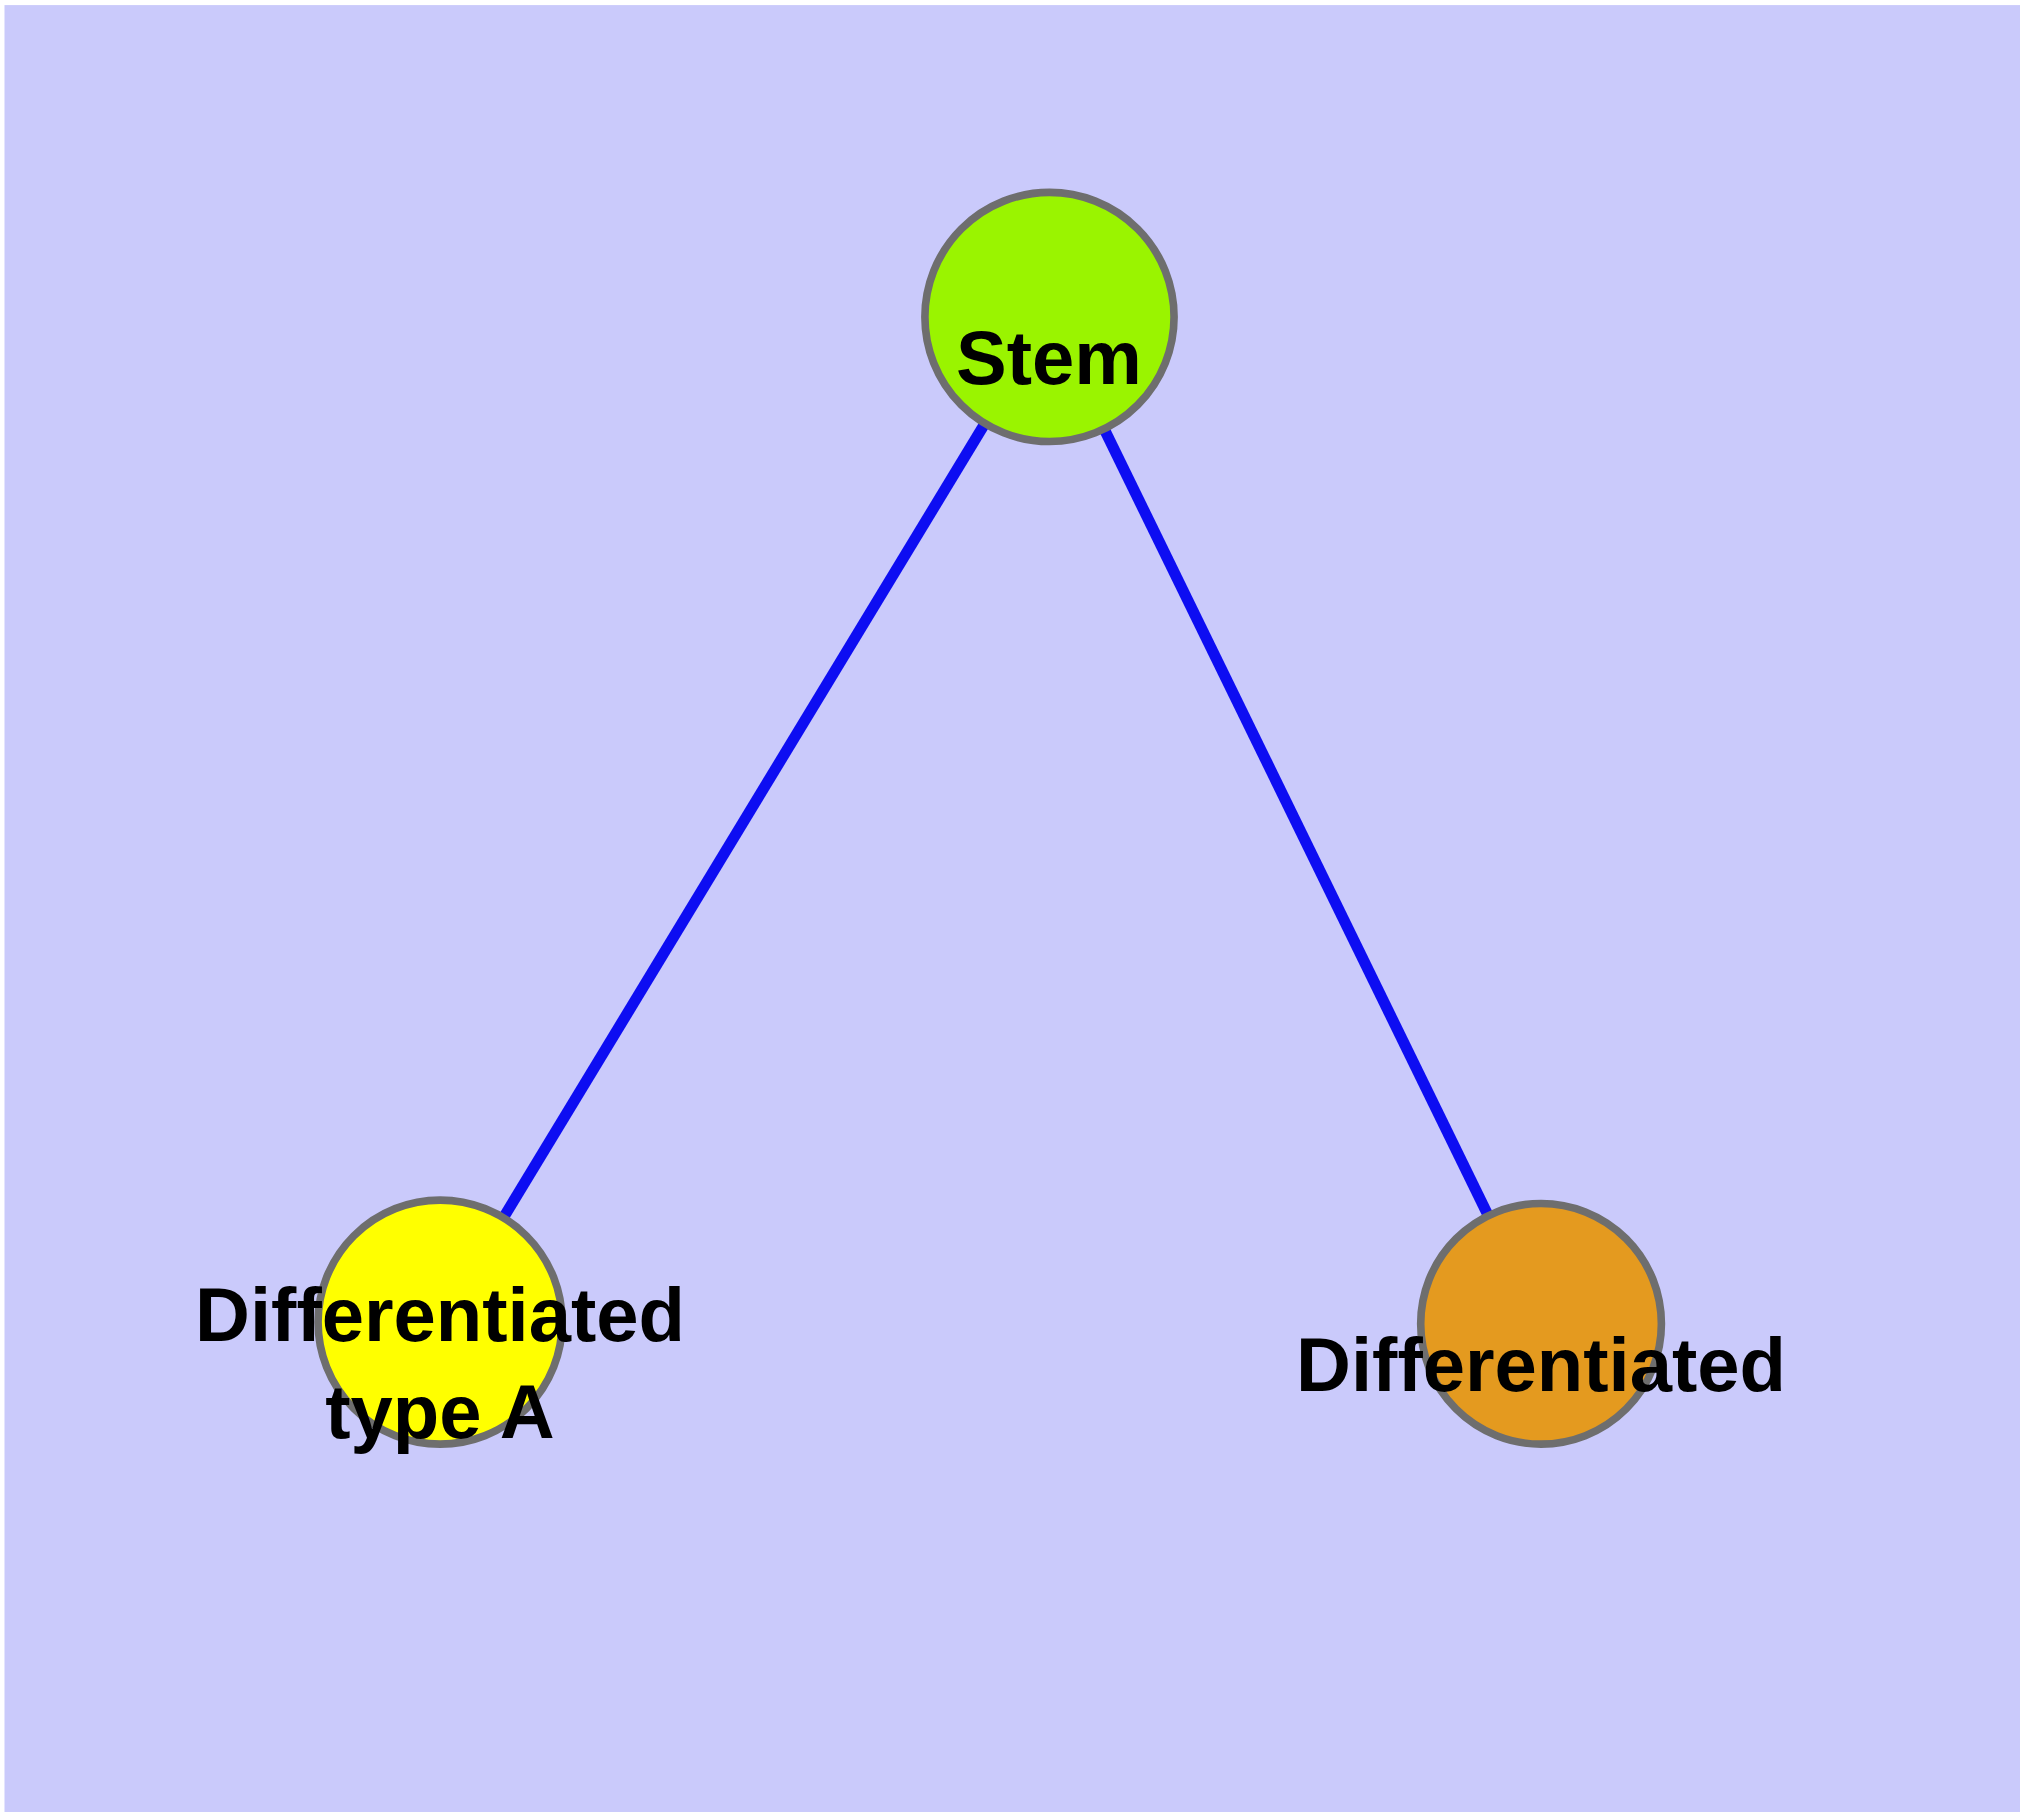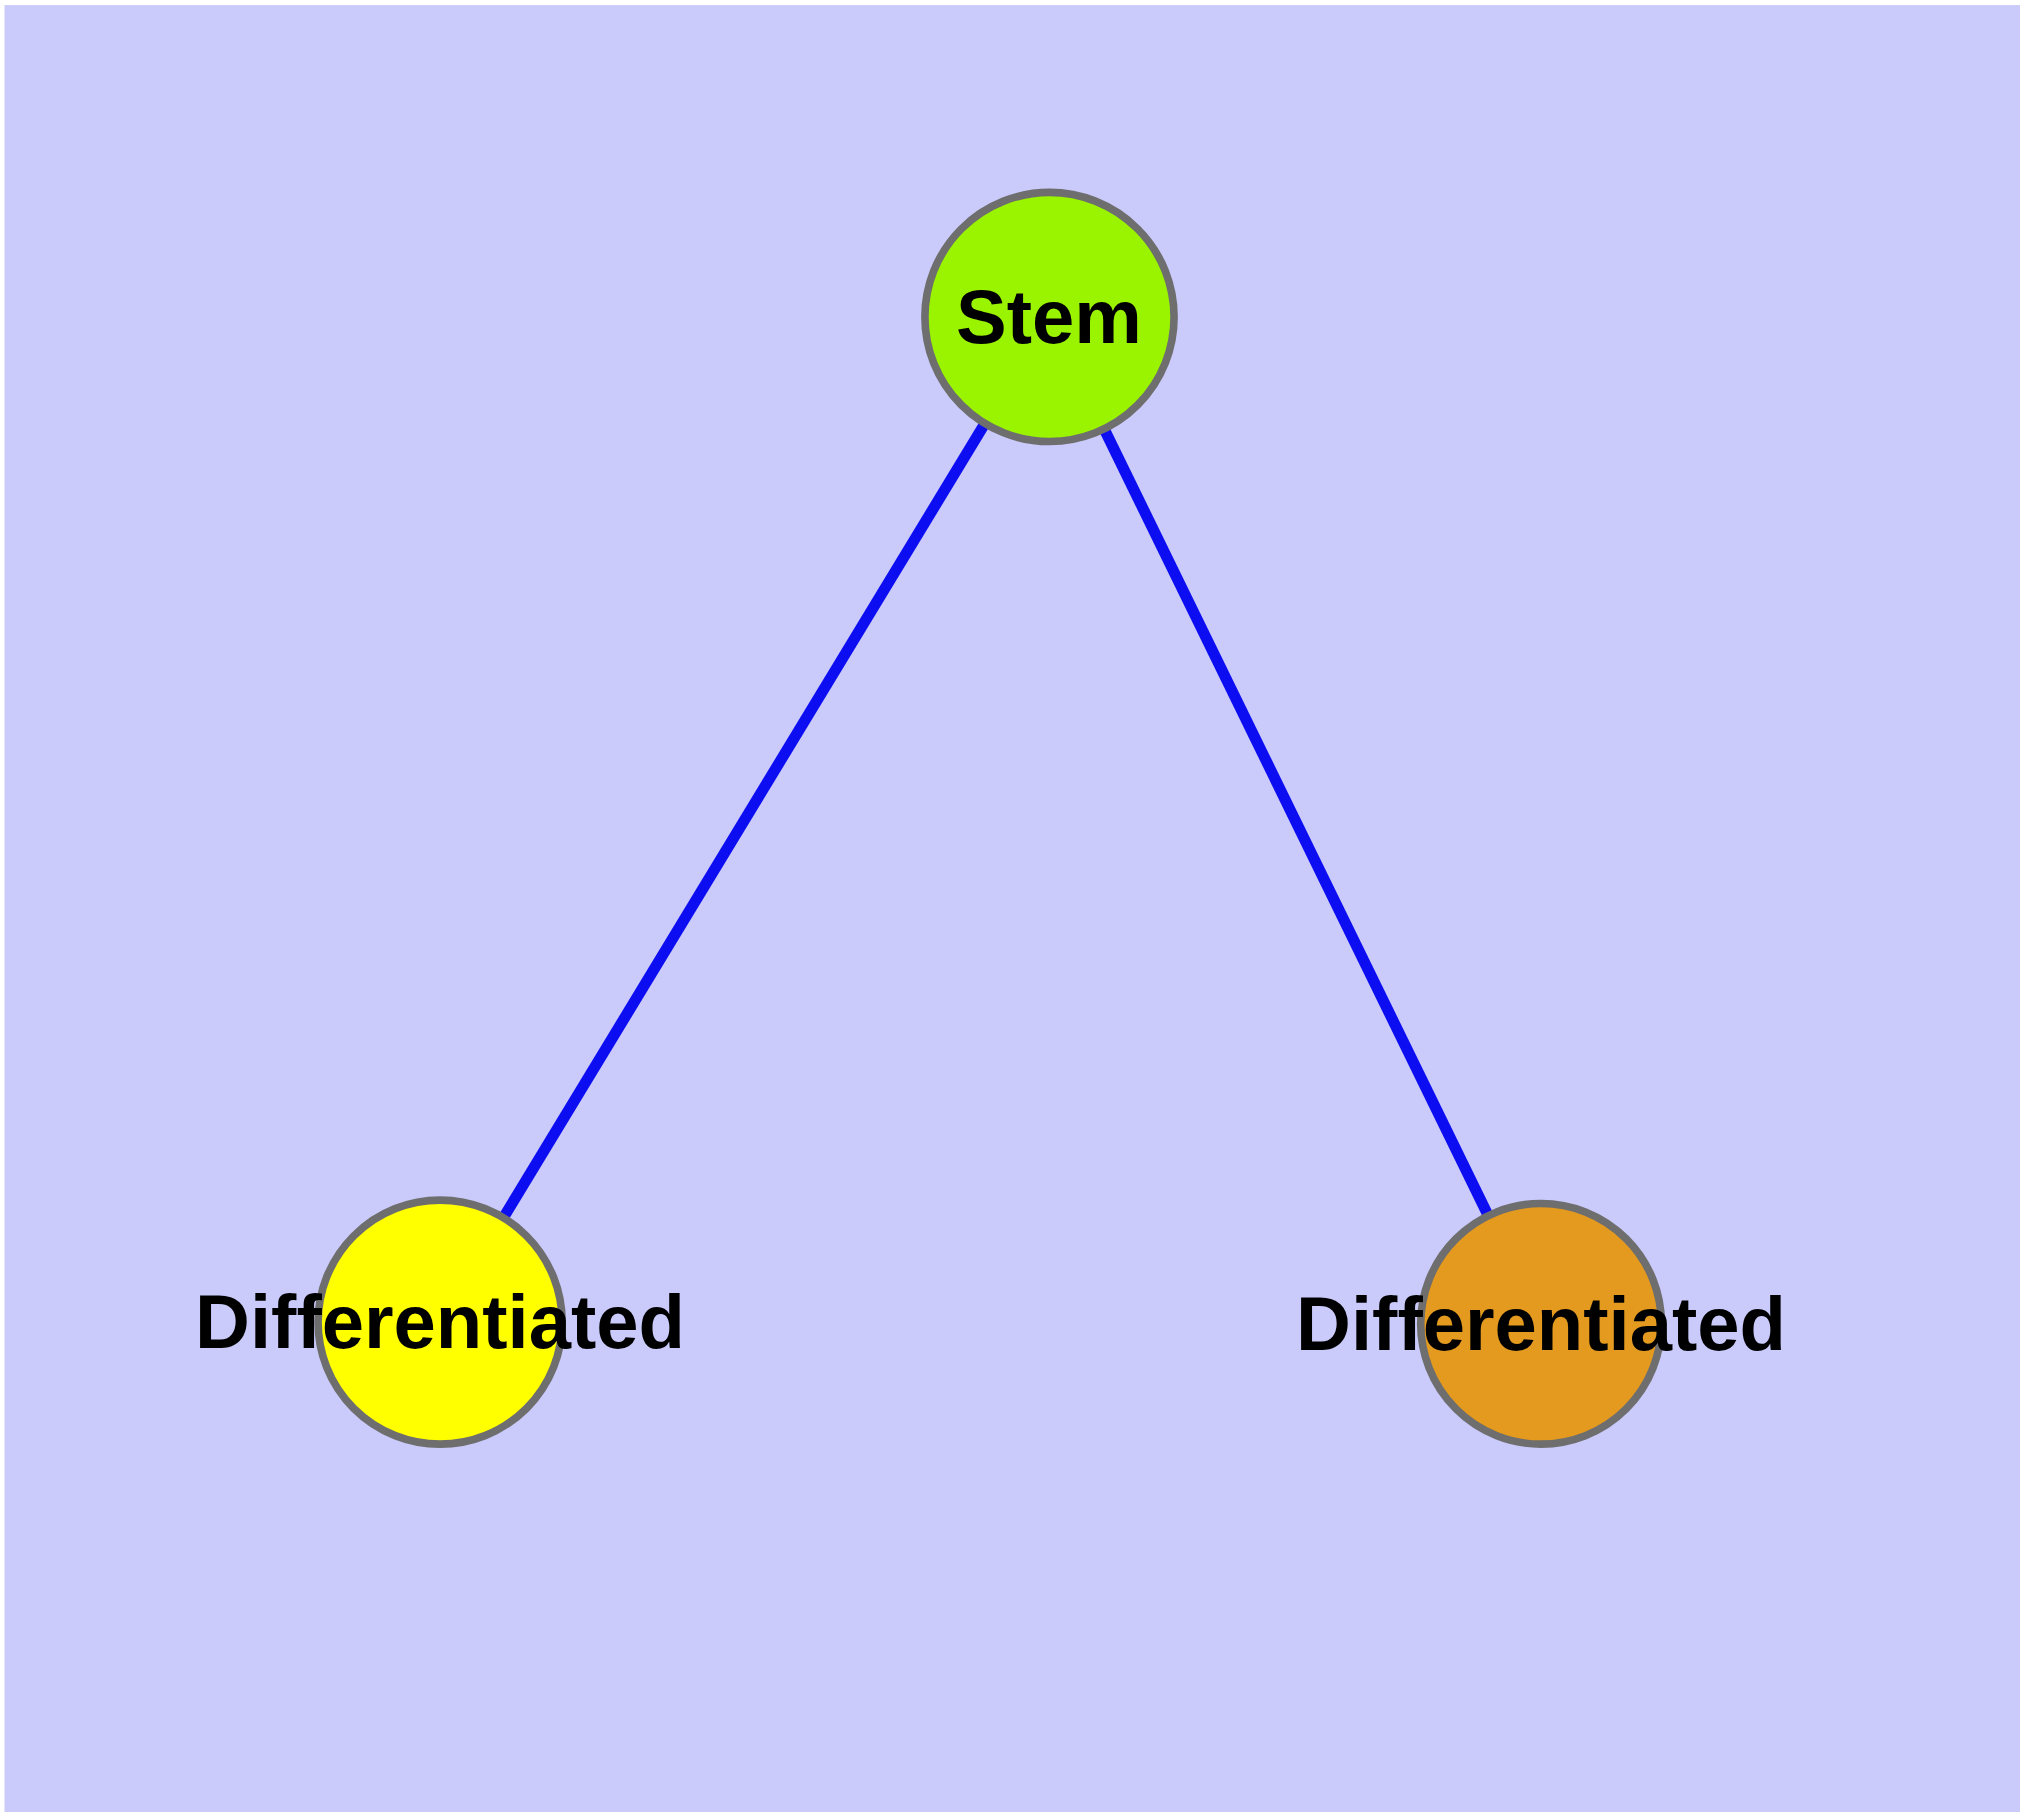--- a/index.html
+++ b/index.html
@@ -23,20 +23,21 @@
   .node-label {
     position: absolute;
     transform: translate(-50%, -50%);
     text-align: center;
     font-weight: bold;
     font-size: 76px;
     line-height: 1.28;
     color: #000000;
     white-space: nowrap;
     pointer-events: none;
+    margin-top: 41px;
   }
   .lbl-line {
     display: block;
   }
 </style>
 </head>
 <body>
 
 <div id="page">
 
@@ -48,20 +49,21 @@
     <circle class="node" cx="519" cy="1560" r="144" fill="#ffff00" stroke="#6e6e6e" stroke-width="9"></circle>
     <circle class="node" cx="1818" cy="1562" r="142" fill="#e49a1f" stroke="#6e6e6e" stroke-width="9"></circle>
   </svg>
 
   <div class="node-label" style="left: 1049px; top: 317px; color: rgb(0, 0, 0);">
     <span class="lbl-line">Stem</span>
   </div>
 
   <div class="node-label" style="left: 440px; top: 1322px; color: rgb(0, 0, 0);">
     <span class="lbl-line">Differentiated</span>
+    <span class="lbl-line">type A</span>
   </div>
 
   <div class="node-label" style="left: 1541px; top: 1324px; color: rgb(0, 0, 0);">
     <span class="lbl-line">Differentiated</span>
   </div>
 
 </div>
 
 
 </body></html>

